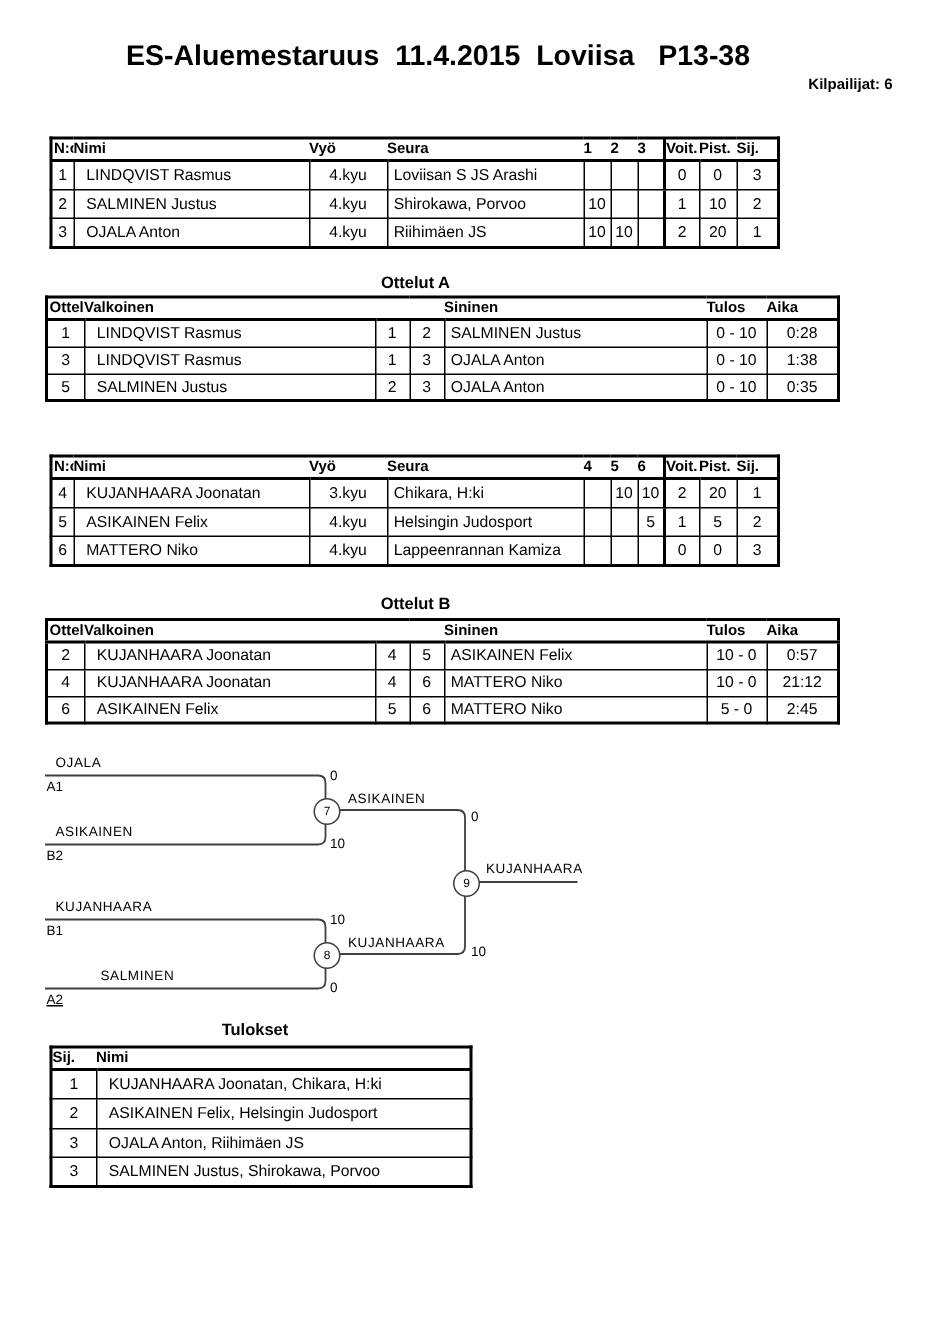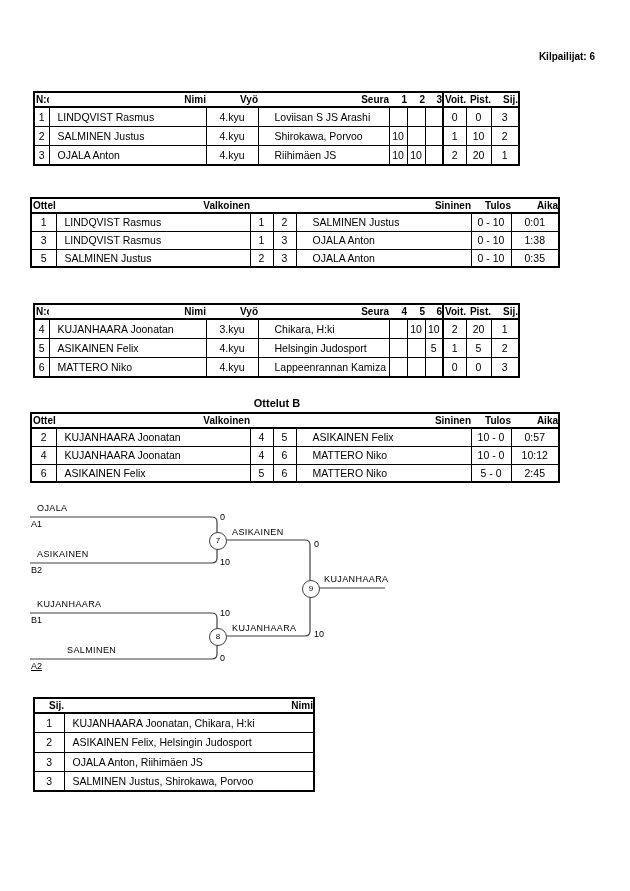--- a/index.html
+++ b/index.html
@@ -6,46 +6,47 @@
   .page{position:relative;width:630px;height:891px;background:#ffffff;
         font-family:"Liberation Sans",sans-serif;color:#000;overflow:hidden;}
   .main-title{position:absolute;top:27px;left:0;width:584px;text-align:center;
         font-size:19px;font-weight:bold;white-space:pre;}
   .competitors{position:absolute;top:51px;left:395px;width:200px;text-align:right;
         font-size:10px;font-weight:bold;}
   .sec-title{position:absolute;font-size:11px;font-weight:bold;text-align:center;width:296px;}
   table{position:absolute;border-collapse:collapse;table-layout:fixed;
         border:2px solid #000;background:#fff;}
   th{font-size:10px;font-weight:bold;padding:0;border-bottom:2px solid #000;
-     white-space:nowrap;overflow:hidden;text-align:right;}
+     white-space:nowrap;overflow:hidden;text-align:left;}
   td{font-size:10.5px;padding:0;border:1px solid #000;white-space:nowrap;
      overflow:hidden;vertical-align:middle;}
   th.first{text-align:left;padding-left:1px;}
   td.c{text-align:center;}
   td.l{text-align:left;padding-left:8px;}
-  td.l2{text-align:left;padding-left:16px;}
+  td.l2{text-align:left;padding-left:4px;}
   .thick{border-left:2px solid #000 !important;}
   .ktable tr{height:19.3px;} .ktable tr.hdr{height:15px;}
   .otable tr{height:18px;}  .otable tr.hdr{height:15px;}
   .rtable tr{height:19.5px;} .rtable tr.hdr{height:15px;}
   
   .bracket{position:absolute;left:30px;top:500px;width:380px;height:180px;}
   .bracket svg{position:absolute;left:0;top:0;}
   .bk-name{position:absolute;font-size:9px;letter-spacing:0.4px;white-space:nowrap;}
   .bk-tag{position:absolute;font-size:9px;white-space:nowrap;}
   .bk-score{position:absolute;font-size:9px;white-space:nowrap;}
   .bk-circle{position:absolute;width:16px;height:16px;border:1px solid #3f3f3f;
      border-radius:50%;background:#fff;font-size:8px;line-height:16px;
      text-align:center;font-weight:normal;}
 </style>
 </head>
 <body>
 
 <div class="page">
 
+  <div class="main-title">ES-Aluemestaruus  11.4.2015  Loviisa   P13-38</div>
   <div class="competitors">Kilpailijat: 6</div>
 
   <table class="ktable" style="left:33px;top:91px;width:485px;">
     <colgroup>
         <col style="width:15px">
         <col style="width:157px">
         <col style="width:52px">
         <col style="width:131px">
         <col style="width:18px">
         <col style="width:18px">
@@ -99,20 +100,21 @@
       <td class="c">10</td>
       <td class="c">10</td>
       <td class="c"></td>
       <td class="c thick">2</td>
       <td class="c">20</td>
       <td class="c">1</td>
     </tr>
   </tbody>
     </table>
 
+  <div class="sec-title" style="top:183px;left:129px;">Ottelut A</div>
   <table class="otable" style="left:30px;top:197px;width:528px;">
     <colgroup>
         <col style="width:25px">
         <col style="width:194px">
         <col style="width:23px">
         <col style="width:23px">
         <col style="width:175px">
         <col style="width:40px">
         <col style="width:48px">
       </colgroup>
@@ -126,21 +128,21 @@
       <th>Tulos</th>
       <th>Aika</th>
     </tr>
     <tr>
       <td class="c">1</td>
       <td class="l">LINDQVIST Rasmus</td>
       <td class="c">1</td>
       <td class="c">2</td>
       <td class="l2">SALMINEN Justus</td>
       <td class="c">0 - 10</td>
-      <td class="c">0:01</td>
+      <td class="c">0:28</td>
     </tr>
     <tr>
       <td class="c">3</td>
       <td class="l">LINDQVIST Rasmus</td>
       <td class="c">1</td>
       <td class="c">3</td>
       <td class="l2">OJALA Anton</td>
       <td class="c">0 - 10</td>
       <td class="c">1:38</td>
     </tr>
@@ -251,21 +253,21 @@
       <td class="c">10 - 0</td>
       <td class="c">0:57</td>
     </tr>
     <tr>
       <td class="c">4</td>
       <td class="l">KUJANHAARA Joonatan</td>
       <td class="c">4</td>
       <td class="c">6</td>
       <td class="l2">MATTERO Niko</td>
       <td class="c">10 - 0</td>
-      <td class="c">10:12</td>
+      <td class="c">21:12</td>
     </tr>
     <tr>
       <td class="c">6</td>
       <td class="l">ASIKAINEN Felix</td>
       <td class="c">5</td>
       <td class="c">6</td>
       <td class="l2">MATTERO Niko</td>
       <td class="c">5 - 0</td>
       <td class="c">2:45</td>
     </tr>
@@ -299,20 +301,21 @@
     <div class="bk-name" style="left:202px;top:123px;">KUJANHAARA</div>
     <div class="bk-score" style="left:284px;top:129px;">10</div>
 
     <div class="bk-name" style="left:294px;top:74px;">KUJANHAARA</div>
 
     <div class="bk-circle" style="left:179px;top:32px;">7</div>
     <div class="bk-circle" style="left:179px;top:128px;">8</div>
     <div class="bk-circle" style="left:272px;top:80px;">9</div>
   </div>
 
+  <div class="sec-title" style="top:681px;left:22px;">Tulokset</div>
   <table class="rtable" style="left:33px;top:697px;width:280px;">
     <colgroup>
         <col style="width:30px">
         <col style="width:250px">
       </colgroup>
     <tbody>
         <tr class="hdr">
       <th>Sij.</th>
       <th>Nimi</th>
     </tr>

